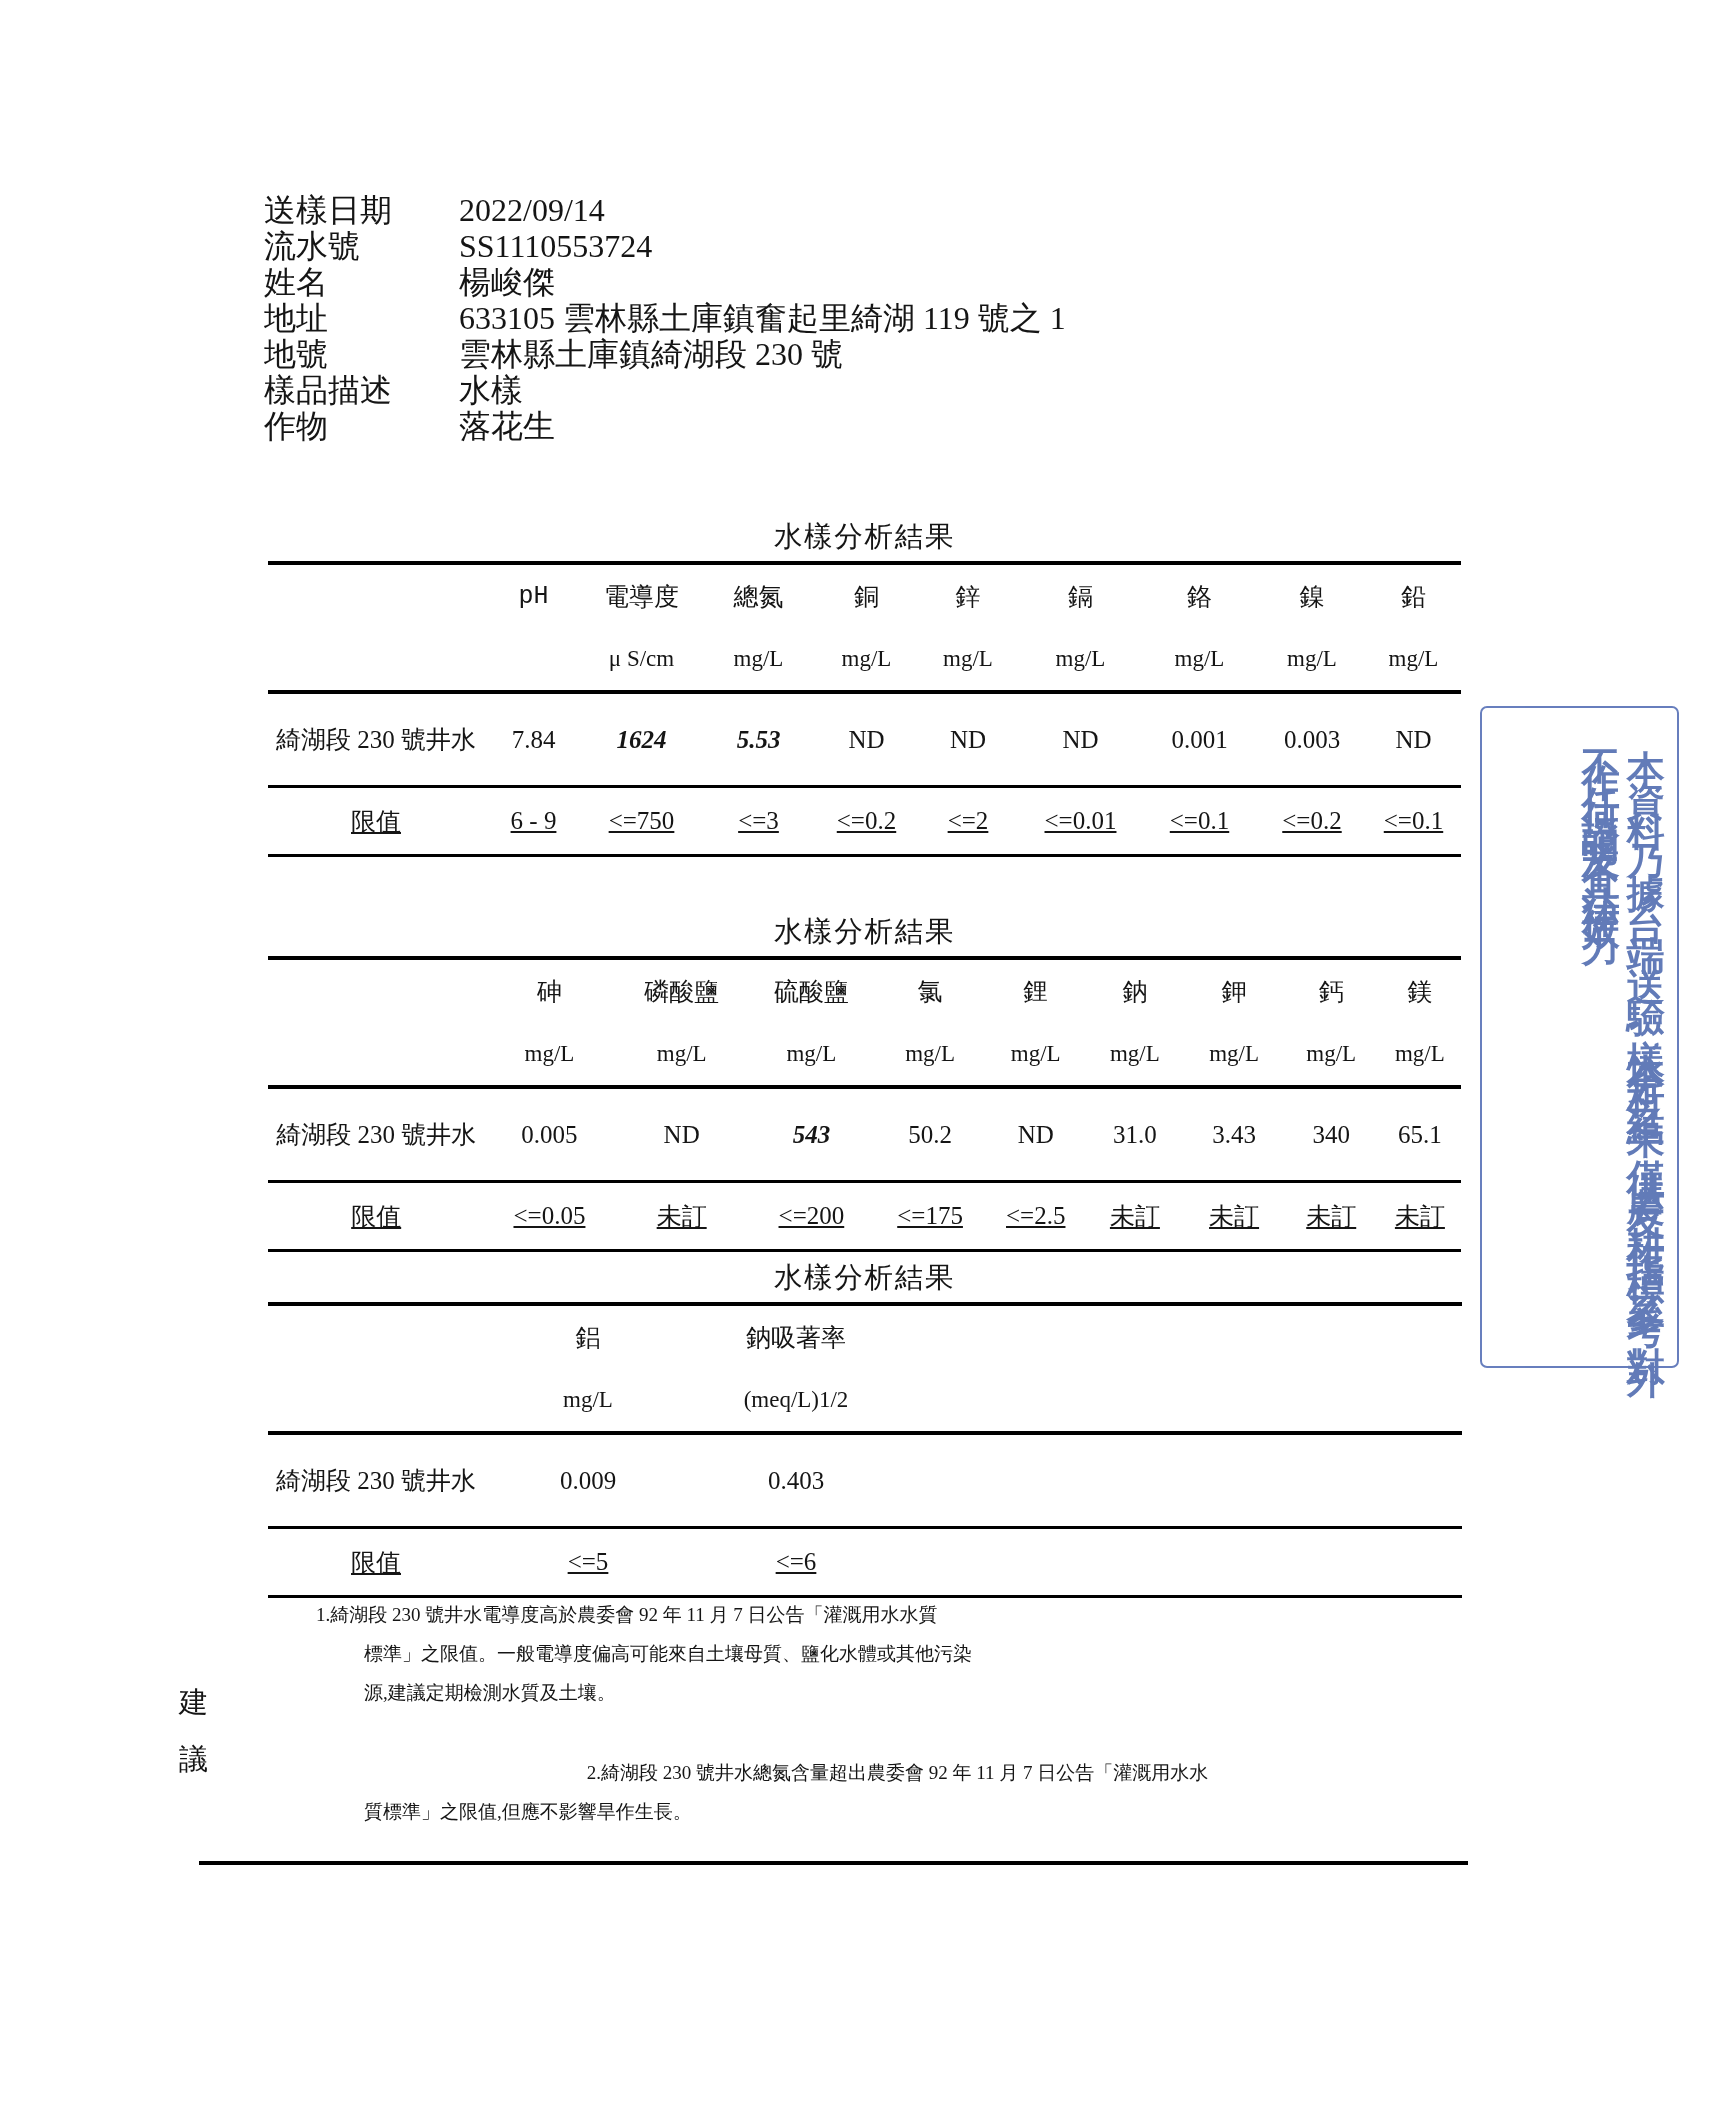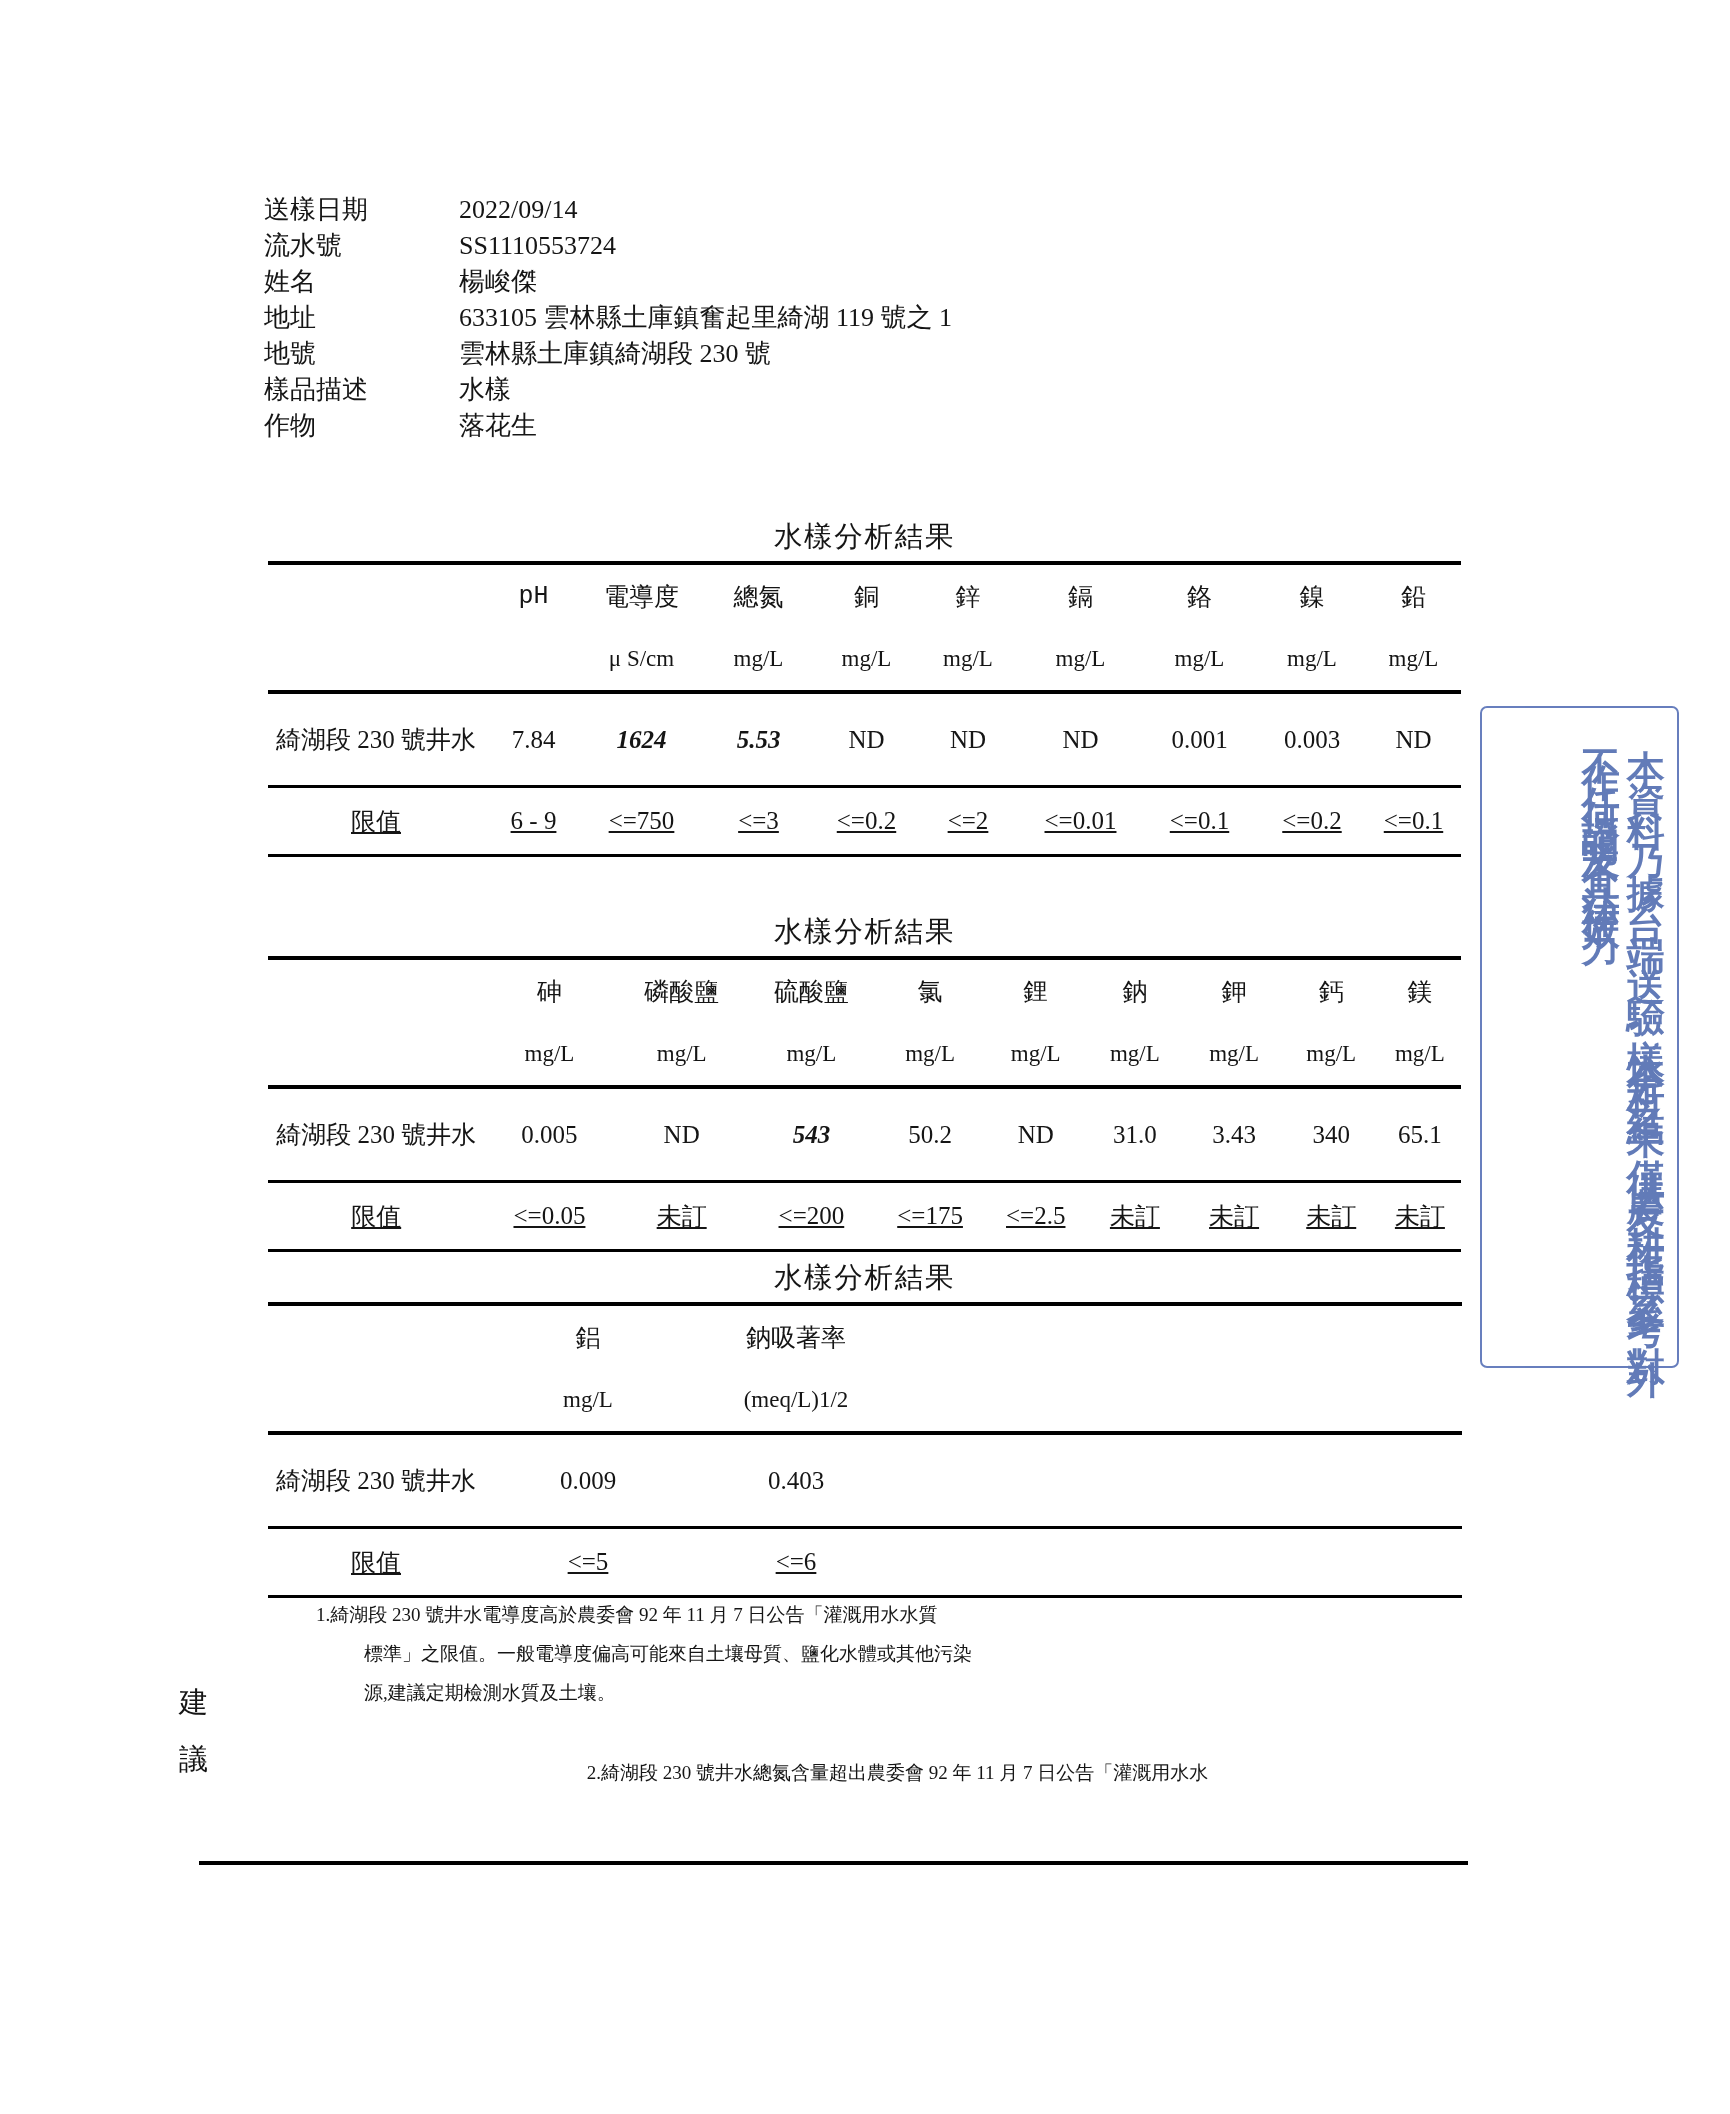--- a/index.html
+++ b/index.html
@@ -7,21 +7,21 @@
   .page{
     position:relative;
     width:1730px;height:2114px;
     background:#ffffff;
     font-family:"Liberation Serif","DejaVu Serif",serif;
     color:#151515;
     overflow:hidden;
   }
   
   .header-block{position:absolute;left:264px;top:192px;}
-  .hrow{display:flex;line-height:36px;font-size:26px;}
+  .hrow{display:flex;line-height:36px;font-size:32px;}
   .hrow .hlabel{width:195px;}
   .hrow .hvalue{white-space:nowrap;}
   
   .tbl{position:absolute;left:268px;width:1193px;}
   .tbl-title{
     text-align:center;font-size:28.5px;line-height:35px;
     margin-bottom:7px;letter-spacing:1.7px;
   }
   table.results{
     border-collapse:collapse;table-layout:fixed;width:1193px;
@@ -281,20 +281,21 @@
 
   <div class="suggest-label">
     <div>建</div>
     <div>議</div>
   </div>
   <div class="suggest-text">
     <div class="sline">1.綺湖段 230 號井水電導度高於農委會 92 年 11 月 7 日公告「灌溉用水水質</div>
     <div class="sline cont">標準」之限值。一般電導度偏高可能來自土壤母質、鹽化水體或其他污染</div>
     <div class="sline cont">源,建議定期檢測水質及土壤。</div>
     <div class="sline gap">2.綺湖段 230 號井水總氮含量超出農委會 92 年 11 月 7 日公告「灌溉用水水</div>
+    <div class="sline cont">質標準」之限值,但應不影響旱作生長。</div>
   </div>
   <div class="bottom-rule"></div>
 
   <div class="stamp">
     <div class="stamp-text">
       <span class="stamp-col9">本資料乃據台端送驗</span>
       <span class="stamp-col12">樣本分析之結果,僅供農友</span>
       <span class="stamp-col12">耕作指標之參考,對外不作</span>
       <span class="stamp-col12">任何證明及不具法律效力。</span>
     </div>

